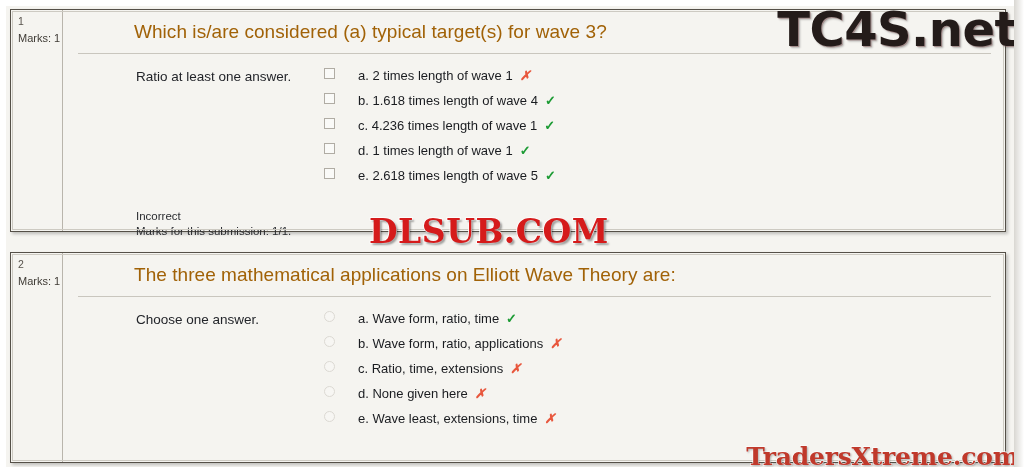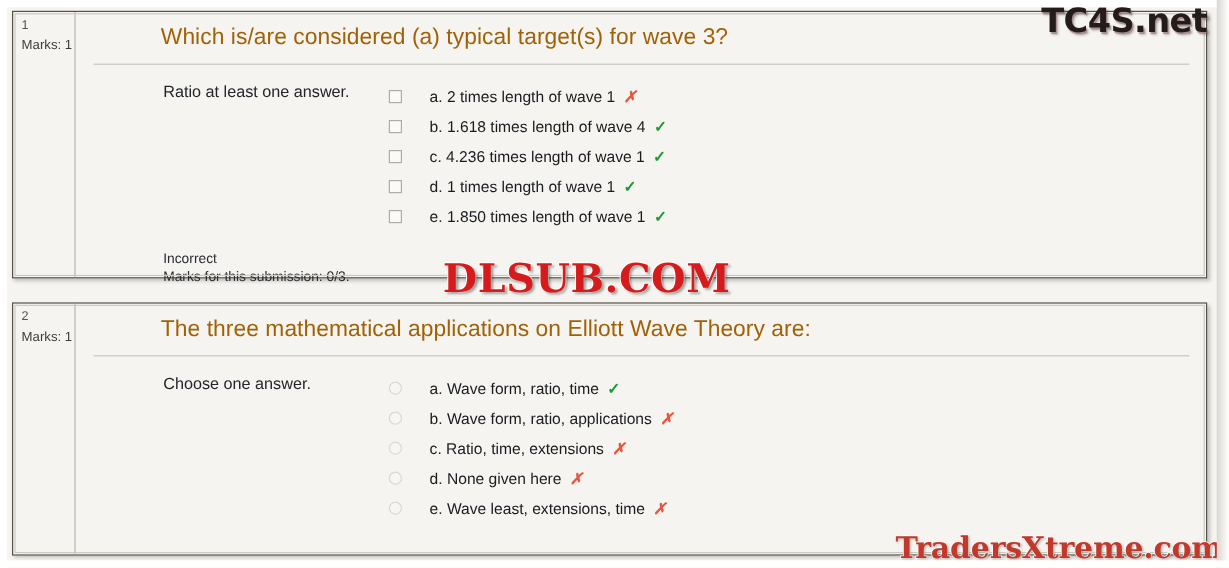--- a/index.html
+++ b/index.html
@@ -123,21 +123,21 @@
     font-size: 13.5px;
     line-height: 17px;
     color: #23252a;
   }
   .options {
     flex: 1 1 auto;
     padding-left: 8px;
   }
   .option-row {
     display: flex;
-    align-items: center;
+    align-items: flex-start;
     height: 25px;
   }
   .option-input {
     width: 34px;
     flex: 0 0 34px;
     display: flex;
     justify-content: flex-start;
     align-items: center;
   }
   .cb {
@@ -183,23 +183,23 @@
 
   
   .wm {
     position: absolute;
     font-weight: bold;
     white-space: nowrap;
     pointer-events: none;
     user-select: none;
   }
   #wm-tc4s {
-    right: 18px;
+    right: 7px;
     top: 1px;
-    font-size: 28px;
+    font-size: 48px;
     letter-spacing: -0.5px;
     color: #241c1a;
     text-shadow: 1px 1px 0 rgba(150,110,110,0.55),
                  2px 2px 2px rgba(0,0,0,0.25);
     font-family: "DejaVu Sans", sans-serif;
   }
   #wm-dlsub {
     left: 369px;
     top: 212px;
     font-size: 33px;
@@ -290,30 +290,30 @@
                   <span class="cb"></span>
                 </span>
               <span class="option-text">d. 1 times length of wave 1</span>
               <span class="mark correct">✓</span>
             </div>
 
             <div class="option-row">
               <span class="option-input">
                   <span class="cb"></span>
                 </span>
-              <span class="option-text">e. 1.850 times length of wave 1</span>
+              <span class="option-text">e. 2.618 times length of wave 5</span>
               <span class="mark correct">✓</span>
             </div>
 
           </div>
         </div>
 
         <div class="feedback">
           <div>Incorrect</div>
-          <div>Marks for this submission: 0/3.</div>
+          <div>Marks for this submission: 1/1.</div>
         </div>
       </div>
     </div>
 
     <div class="question-card" id="q2-card">
       <div class="marks-col">
         <div class="q-num">2</div>
         <div class="q-marks">Marks: 1</div>
       </div>
       <div class="q-body">

